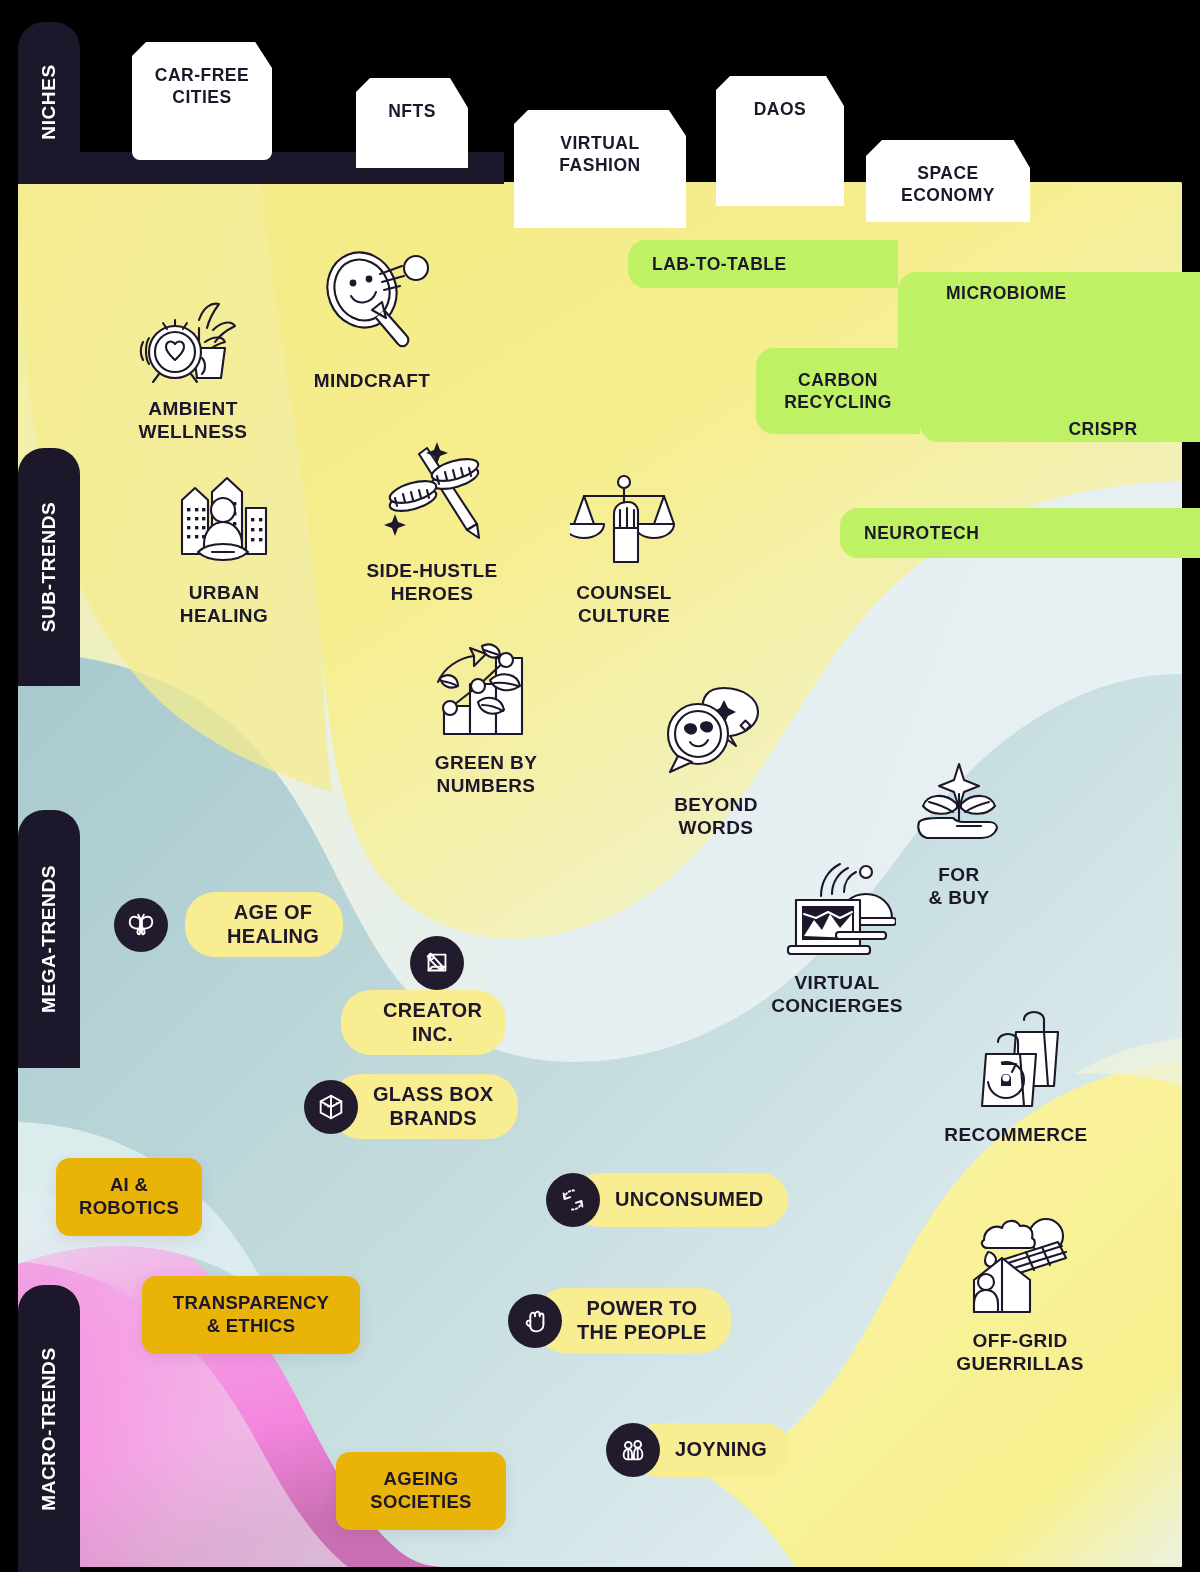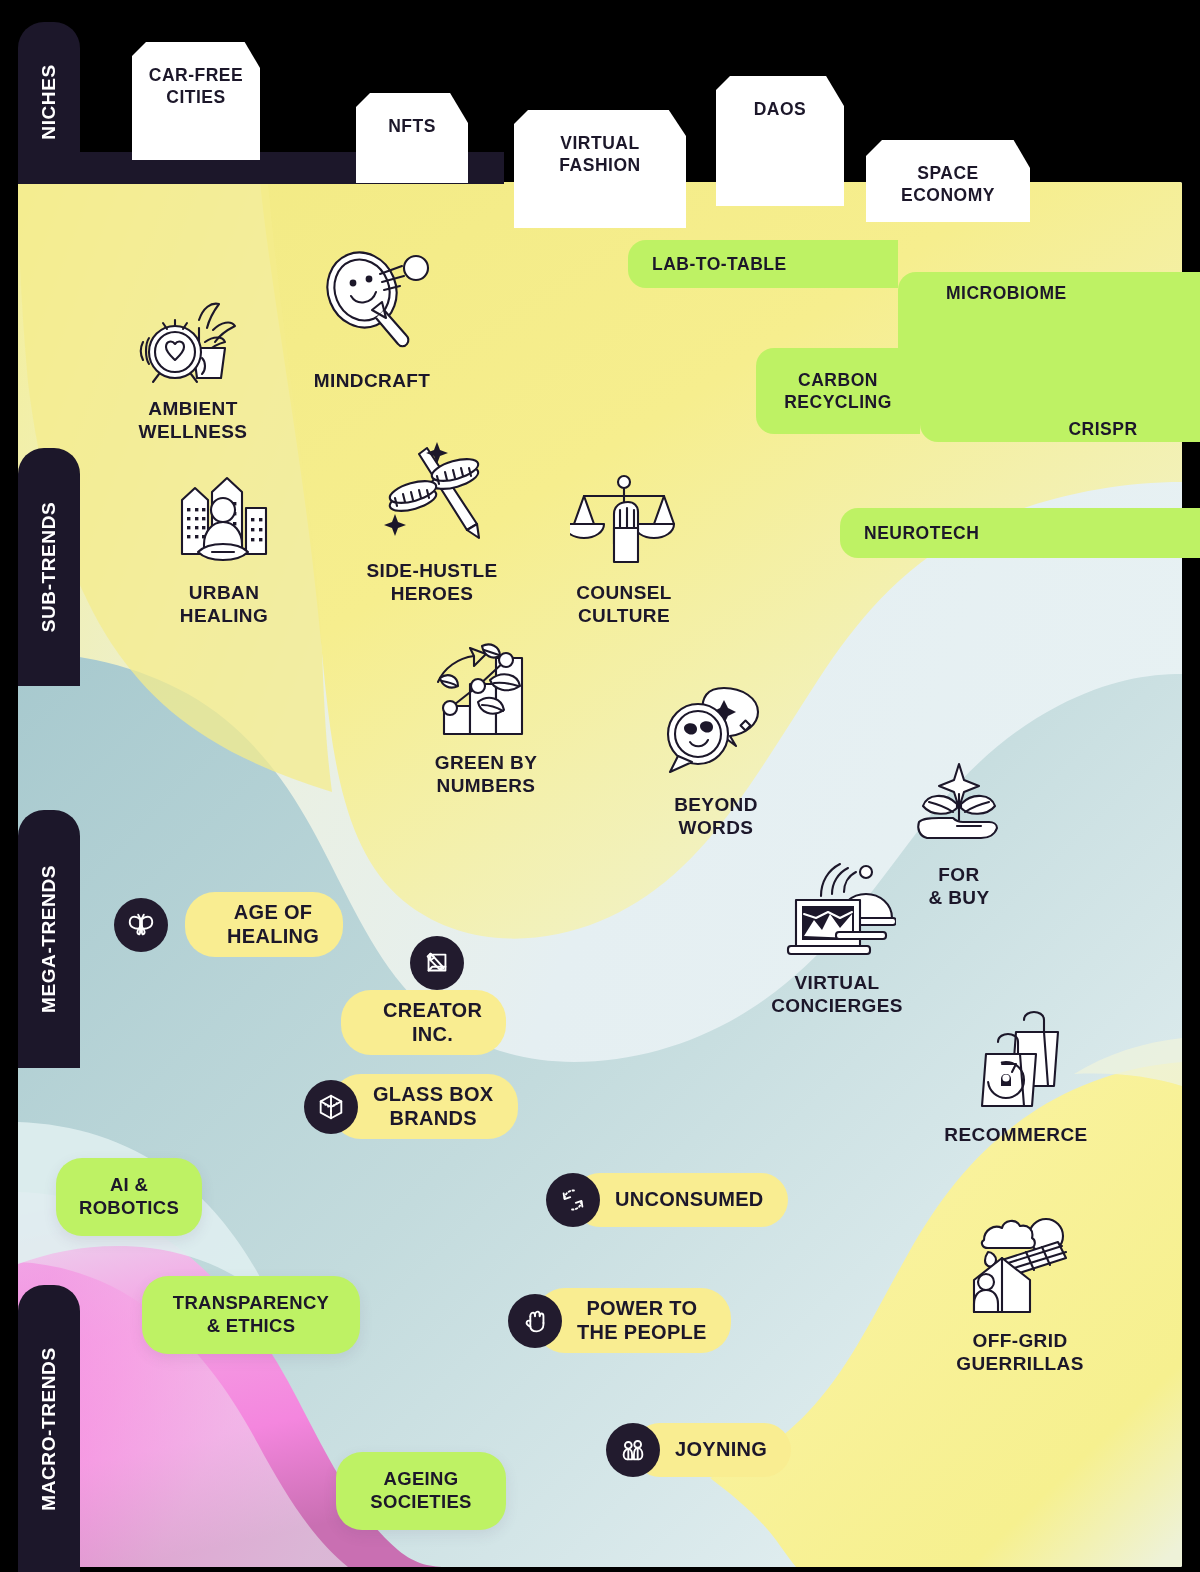--- a/index.html
+++ b/index.html
@@ -142,22 +142,22 @@
     line-height: 1.18;
     color: #1c172a;
     text-transform: uppercase;
     text-align: center;
     white-space: pre-line;
   }
 
   
   .macro-pill {
     position: absolute;
-    background: #bef264;
-    border-radius: 26px;
+    background: #eab308;
+    border-radius: 14px;
     padding: 12px 26px;
     display: flex; align-items: center; justify-content: center;
     box-shadow: 0 5px 14px rgba(80,60,100,0.10);
   }
   .macro-pill .lbl {
     font-weight: 700;
     font-size: 18.5px;
     letter-spacing: 0.3px;
     line-height: 1.22;
     color: #1c172a;
@@ -383,30 +383,30 @@
   <div class="side-tab sub">
     <span>SUB-TRENDS</span>
   </div>
   <div class="side-tab mega">
     <span>MEGA-TRENDS</span>
   </div>
   <div class="side-tab macro">
     <span>MACRO-TRENDS</span>
   </div>
 
-  <div class="niche-tab" style="left:132px; top:42px; width:128px; height:118px;
+  <div class="niche-tab" style="left:132px; top:42px; width:140px; height:118px;
               clip-path: polygon(0 14px, 0 100%, 100% 100%, 100% 26px, 88% 0, 14px 0);
-              border-radius:0;">
+              border-radius:8px;">
     <span class="lbl" style="white-space:pre-line;">CAR-FREE
 CITIES</span>
   </div>
 
   <div class="niche-tab" style="left:356px; top:78px; width:112px; height:90px;
               clip-path: polygon(0 14px, 0 100%, 100% 100%, 100% 30px, 84% 0, 14px 0);
-              border-radius:0;margin-top:15px;">
+              border-radius:0;">
     <span class="lbl" style="white-space:pre-line;">NFTS</span>
   </div>
 
   <div class="niche-tab" style="left:514px; top:110px; width:172px; height:118px;
               clip-path: polygon(0 14px, 0 100%, 100% 100%, 100% 26px, 90% 0, 14px 0);
               border-radius:0;">
     <span class="lbl" style="white-space:pre-line;">VIRTUAL
 FASHION</span>
   </div>
 

